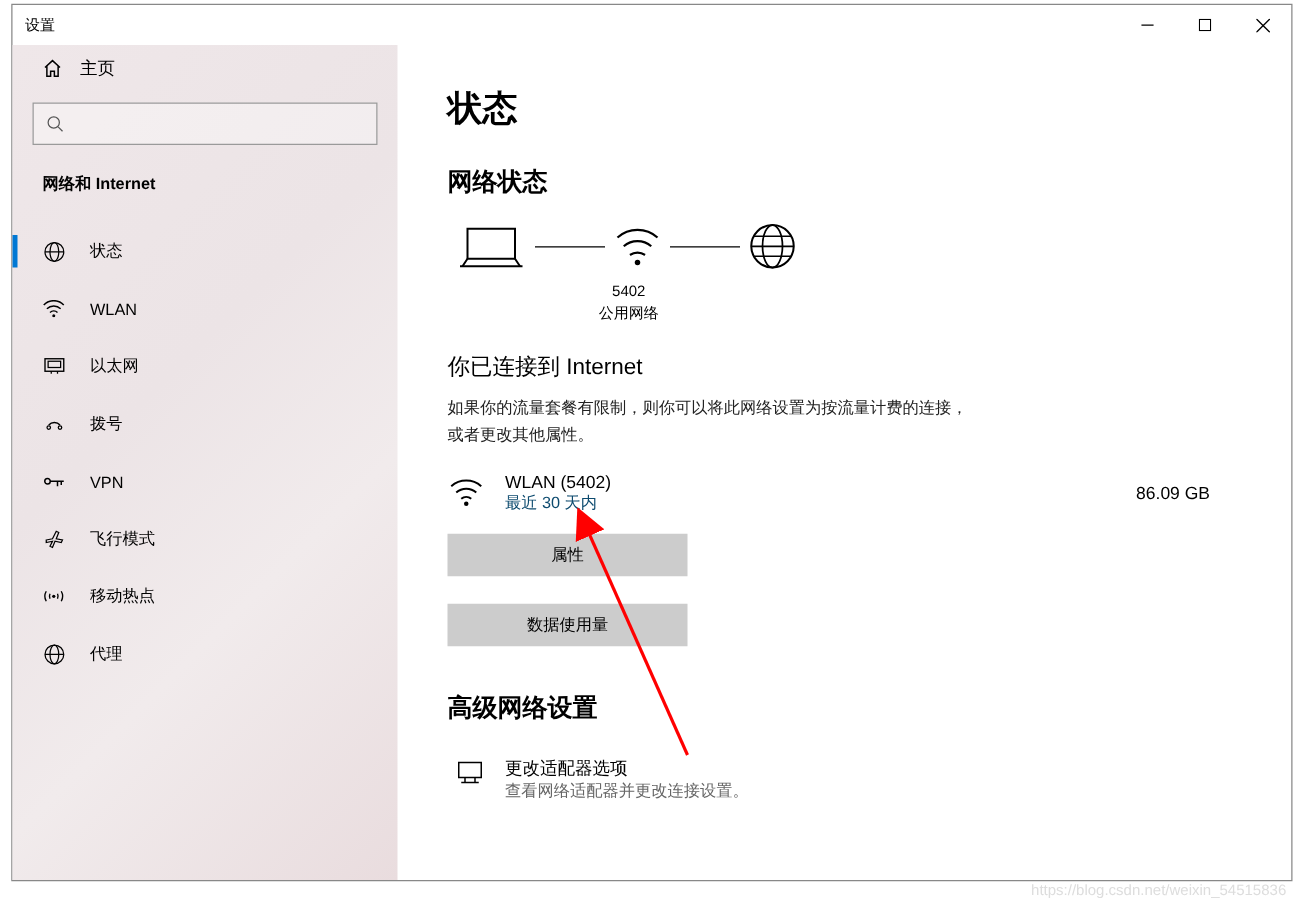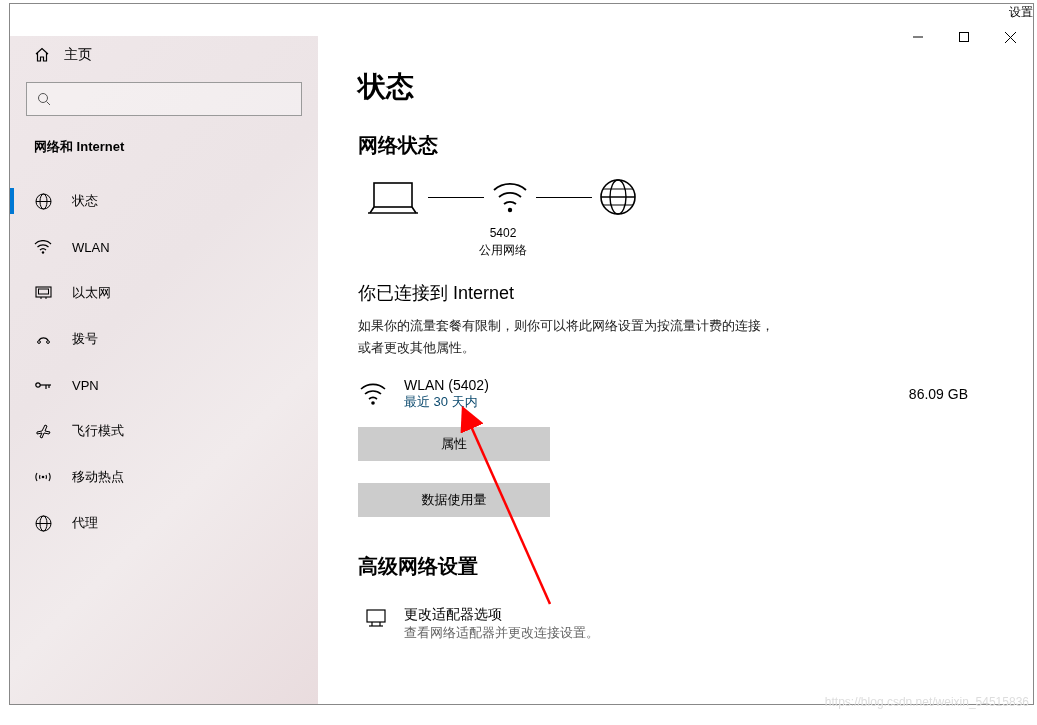--- a/index.html
+++ b/index.html
@@ -1,18 +1,18 @@
 <!DOCTYPE html>
 <html><head>
 <meta charset="utf-8">
 <style>
   * { box-sizing: border-box; margin: 0; padding: 0; }
   html, body { width: 1037px; height: 725px; font-family: "Microsoft YaHei", "Segoe UI", sans-serif; background: #fff; color: #000; overflow: hidden; }
   .window { width: 1025px; height: 702px; position: relative; background: #fff; border: 1px solid #888; margin-left: 9px; margin-top: 3px; display: flex; flex-direction: column; }
-  .titlebar { height: 32px; display: flex; align-items: flex-end; justify-content: space-between; flex-direction: column; }
+  .titlebar { height: 32px; display: flex; align-items: center; justify-content: space-between; }
   .titlebar-left { display: flex; align-items: center; padding-left: 10px; font-size: 12px; }
   .titlebar-right { display: flex; }
   .tb-btn { width: 46px; height: 32px; display: flex; align-items: center; justify-content: center; font-size: 11px; color: #222; }
   .content { display: flex; flex: 1; min-height: 0; }
   .sidebar { width: 308px; height: 100%; background: linear-gradient(135deg, #efe7e9 0%, #ece4e6 40%, #f1ebec 65%, #e9dcde 100%); padding-top: 6px; }
   .home-row { display: flex; align-items: center; padding: 4px 0 18px 24px; gap: 14px; }
   .home-label { font-size: 14px; }
   .search-box { margin: 0 16px 22px 16px; height: 34px; background: rgba(255,255,255,0.35); border: 1px solid #9a9a9a; display: flex; align-items: center; padding: 0 10px; justify-content: space-between; }
   .search-box input { border: none; outline: none; background: transparent; font-size: 13px; width: 85%; color: #555; }
   .category { font-size: 13px; font-weight: 600; padding: 0 0 22px 24px; }
@@ -34,21 +34,21 @@
   .conn-text .sub { font-size: 13px; color: #0c4a6e; }
   .conn-usage { margin-left: auto; margin-right: 25px; font-size: 14px; }
   .btn-row { display: flex; gap: 22px; margin-bottom: 36px; flex-direction: column; }
   .btn { width: 192px; height: 34px; background: #ccc; display: flex; align-items: center; justify-content: center; font-size: 13px; }
   .option-row { display: flex; gap: 16px; align-items: flex-start; margin-bottom: 22px; padding: 8px 6px; }
   .option-row.bg { background: #eee; width: 175px; }
   .option-row .ic { width: 24px; margin-top: 2px; display: flex; justify-content: center; }
   .opt-title { font-size: 14px; }
   .opt-sub { font-size: 13px; color: #666; }
   .arrow { position: absolute; left: 360px; top: 390px; pointer-events: none; }
-  .watermark { position: absolute; right: 8px; bottom: 16px; font-size: 12px; color: #ddd; }
+  .watermark { position: absolute; right: 8px; bottom: 6px; font-size: 12px; color: #ddd; }
   svg { display: block; }
 </style>
 </head>
 <body>
 
 <div class="window">
   <div class="titlebar">
     <div class="titlebar-left">
       <span>设置</span>
     </div>

